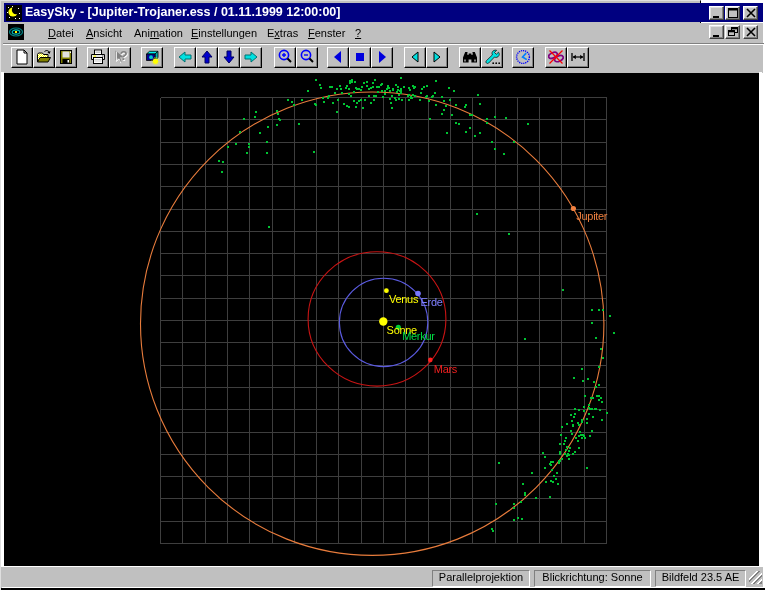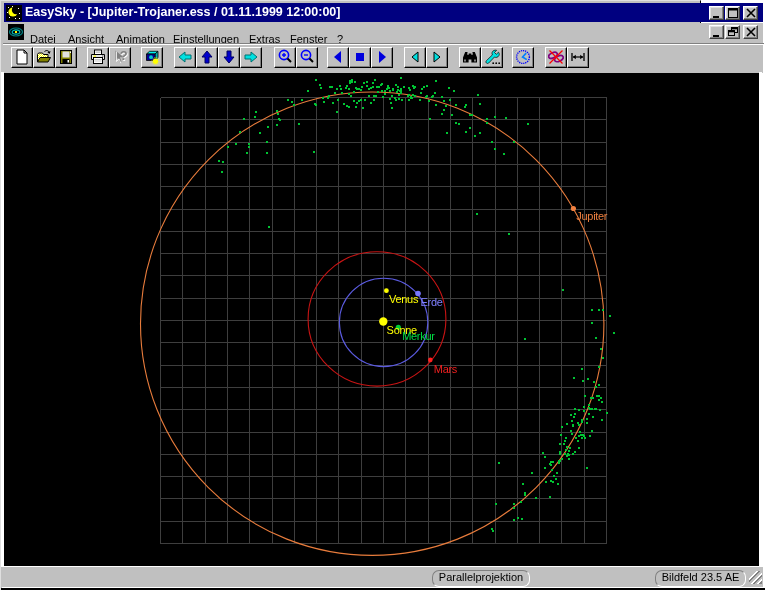--- a/index.html
+++ b/index.html
@@ -6,34 +6,34 @@
   border-left:1px solid #dfdfdf; border-top:1px solid #dfdfdf;
   border-right:1px solid #000000; }
 #title { position:absolute; left:3px; top:2px; width:759px; height:19px; background:#000080; }
 #title .txt { position:absolute; left:21px; top:2px; color:#fff; font-size:12.5px; font-weight:bold; white-space:pre; }
 #title .ico { position:absolute; left:2px; top:2px; }
 .wbtn { position:absolute; width:15px; height:14px; background:#c0c0c0;
   border-top:1px solid #fff; border-left:1px solid #fff; border-right:1px solid #404040; border-bottom:1px solid #404040;
   box-shadow:inset -1px -1px 0 #808080, inset 1px 1px 0 #dfdfdf; }
 .wbtn svg { position:absolute; left:0; top:0; }
 #menubar { position:absolute; left:3px; top:22px; width:759px; height:20px; background:#c0c0c0; }
-.mi { position:absolute; top:10px; font-size:11px; color:#000; }
+.mi { position:absolute; top:4px; font-size:11px; color:#000;margin-left:18px; }
 #mdico { position:absolute; left:4px; top:1px; }
 #mgroove { position:absolute; left:2px; top:42px; width:761px; height:2px; border-top:1px solid #808080; border-bottom:1px solid #fff; }
 #toolbar { position:absolute; left:3px; top:44px; width:759px; height:28px; background:#c0c0c0; }
 .tbtn { position:absolute; top:2px; width:22px; height:21px; background:#c0c0c0;
   border-top:1px solid #fff; border-left:1px solid #fff; border-right:1px solid #000; border-bottom:1px solid #000;
   box-shadow:inset -1px -1px 0 #808080; }
 .tbtn svg { position:absolute; left:2px; top:1px; }
 #canvas { position:absolute; left:3px; top:72px; width:755px; height:493px; background:#000; overflow:hidden; }
 #canvas svg { position:absolute; left:0; top:0; }
 #canvas text { font-family:"Liberation Sans",sans-serif; font-size:11px; letter-spacing:-0.3px; }
 #statusrow { position:absolute; left:3px; top:565px; width:759px; height:23px; background:#c0c0c0; border-top:1px solid #fff; }
 .panel { position:absolute; top:3px; height:17px; border-top:1px solid #808080; border-left:1px solid #808080;
-  border-bottom:1px solid #fff; border-right:1px solid #fff; font-size:11px; color:#000; text-align:center;border-radius:7px; }
+  border-bottom:1px solid #fff; border-right:1px solid #fff; font-size:11px; color:#000; text-align:center; }
 #grip { position:absolute; right:1px; top:4px; width:13px; height:13px;
   background:linear-gradient(135deg, transparent 30%, #fff 30%, #fff 38%, #808080 38%, #808080 46%, transparent 46%, transparent 55%, #fff 55%, #fff 63%, #808080 63%, #808080 71%, transparent 71%, transparent 80%, #fff 80%, #fff 88%, #808080 88%); }
 #bottomedge { position:absolute; left:0; top:587px; width:765px; height:3px; background:#000; }
 #rightband { position:absolute; left:758px; top:71px; width:3px; height:495px; background:#fff; }
 #leftband { position:absolute; left:0px; top:71px; width:3px; height:495px; background:#fff; }
 #botline { position:absolute; left:1px; top:586px; width:763px; height:1px; background:#fff; }
 </style></head><body>
 <div id="win">
   <div id="title">
     <span class="ico"><svg width="16" height="16" viewBox="0 0 16 16">
@@ -274,19 +274,20 @@
 <text x="385" y="230.2" fill="#ffff00">Venus</text>
 <text x="416.5" y="233.2" fill="#8080ff">Erde</text>
 <text x="382.6" y="260.9" fill="#ffff00">Sonne</text>
 <text x="398.2" y="266.8" fill="#00dd44">Merkur</text>
 <text x="429.8" y="300.3" fill="#f02020">Mars</text>
 <text x="572.3" y="147" fill="#ee8040">Jupiter</text>
 </svg>
     </div>
   <div id="statusrow">
     <div class="panel" style="left:428px;width:98px">Parallelprojektion</div>
+    <div class="panel" style="left:530px;width:117px">Blickrichtung: Sonne</div>
     <div class="panel" style="left:651px;width:91px">Bildfeld 23.5 AE</div>
     <div id="grip"></div>
   </div>
   <div id="rightband"></div>
   <div id="leftband"></div>
   <div id="botline"></div>
   <div id="bottomedge"></div>
 </div>
 </body></html>

